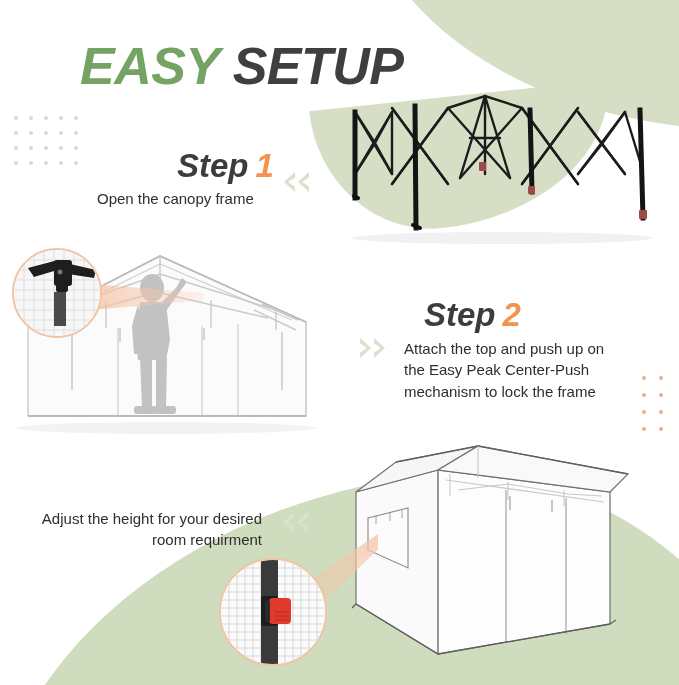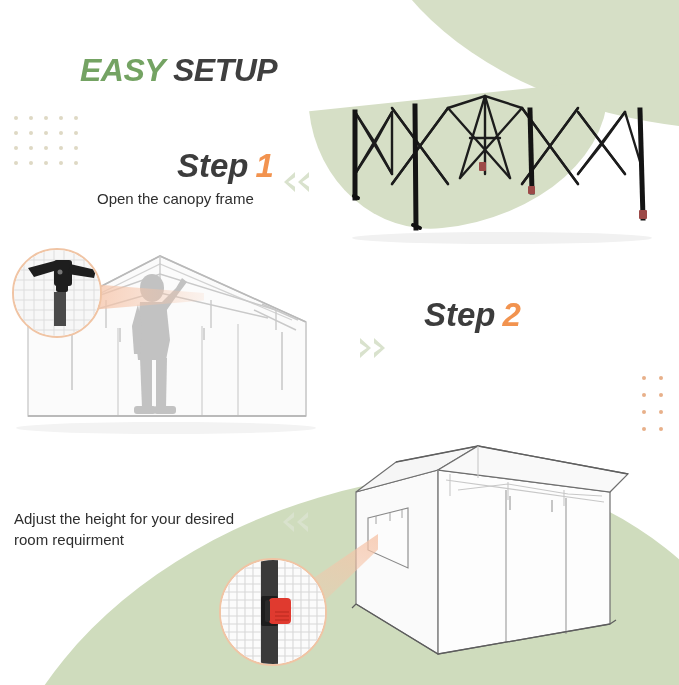--- a/index.html
+++ b/index.html
@@ -73,22 +73,22 @@
     top: 376px;
     grid-template-columns: repeat(2, 4px);
     gap: 13px;
   }
   .dots-right span { background: #e8b08a; }
 
   
   .page-title {
     position: absolute;
     left: 80px;
-    top: 52px;
-    font-size: 32px;
+    top: 36px;
+    font-size: 52px;
     font-weight: bold;
     font-style: italic;
     letter-spacing: -0.5px;
     white-space: nowrap;
   }
   .title-easy  { color: #74a363; }
   .title-setup { color: #3f3f3f; }
 
   
   .step-head {
@@ -110,21 +110,21 @@
   }
 
   
   .s1-head { left: 177px; top: 147px; }
   .s1-body { left: 97px;  top: 188px; text-align: right; }
   
   .s2-head { left: 424px; top: 296px; }
   .s2-body { left: 404px; top: 338px; width: 236px; text-align: left; }
   
   .s3-head { left: 180px; top: 466px; }
-  .s3-body { left: 14px;  top: 508px; width: 248px; text-align: left; }
+  .s3-body { left: 14px;  top: 508px; width: 248px; text-align: right; }
 
   
   .chev {
     position: absolute;
     display: flex;
     gap: 3px;
   }
   .chev i {
     display: block;
     width: 11px;
@@ -272,20 +272,23 @@
         <path d="M24 108 L28 110"></path>
         <path d="M83 137 L90 140"></path>
       </g>
       <ellipse cx="172" cy="150" rx="150" ry="6" fill="#f1f1f1"></ellipse>
     </svg>
   </div>
 
   <div class="step-head s2-head">
     <span class="step-word">Step</span><span class="step-num">2</span>
   </div>
+  <div class="step-body s2-body">Attach the top and push up on
+the Easy Peak Center-Push
+mechanism to lock the frame</div>
   <div class="chev right chev-s2">
     <i></i>
       <i></i>
   </div>
 
   <div class="img-box gh-front">
     <svg viewBox="0 0 348 196" width="348" height="196">
 
       <path d="M22 80 L154 12 L300 78 L300 172 L22 172 Z" fill="#fbfbfb" stroke="#cccccc" stroke-width="1.4"></path>
 

